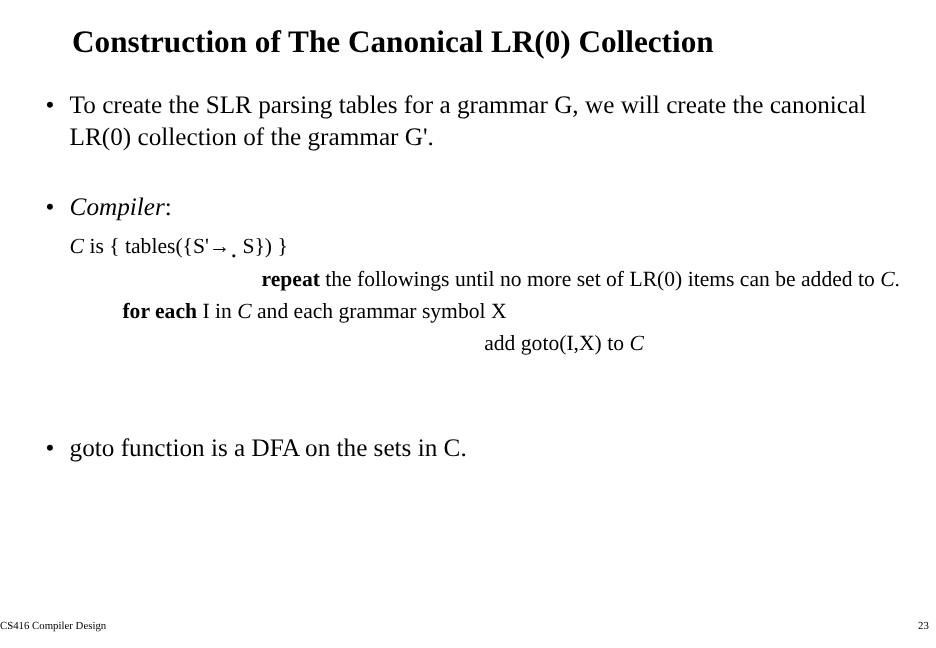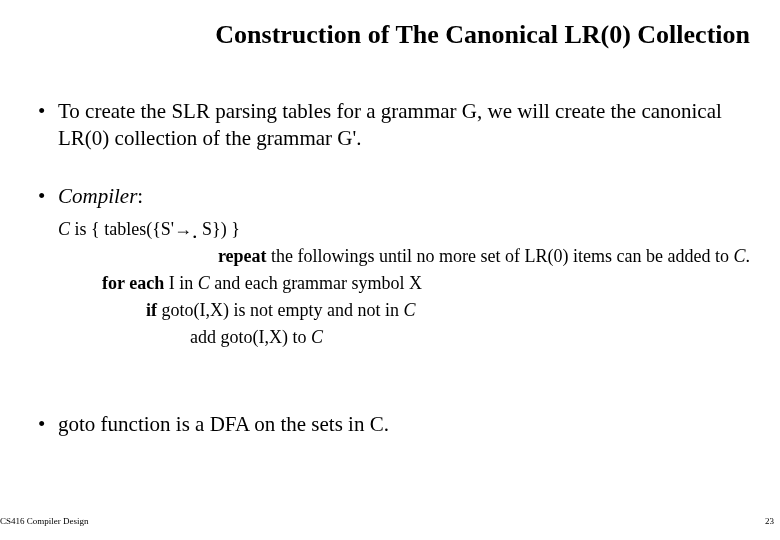--- a/index.html
+++ b/index.html
@@ -12,22 +12,22 @@
       height: 540px;
       background: white;
       font-family: 'Times New Roman', Times, serif;
       color: black;
       position: relative;
       padding: 20px 30px 0 30px;
     }
     .title {
       font-size: 26px;
       font-weight: bold;
-      text-align: right;
-      margin-bottom: 48px;
+      text-align: left;
+      margin-bottom: 24px;
       margin-left: 30px;
     }
     .bullet-section {
       margin-bottom: 30px;
     }
     .bullet-row {
       display: flex;
       align-items: flex-start;
       font-size: 21px;
       line-height: 1.3;
@@ -57,20 +57,21 @@
       text-align: right;
     }
     .algo-line-3 {
       margin-left: 44px;
     }
     .algo-line-4 {
       margin-left: 88px;
     }
     .algo-line-5 {
       margin-left: 132px;
+      text-align: center;
     }
     .italic-inline {
       font-style: italic;
     }
     .bold-inline {
       font-weight: bold;
     }
     .arrow {
       font-family: Arial, sans-serif;
     }
@@ -119,23 +120,20 @@
   <div class="algo-body">
     <div class="algo-line-1">
       <span class="italic-inline">C</span><span> is { tables({S'</span><span class="arrow">→</span><span class="dot">.</span><span> S}) }</span>
     </div>
     <div class="algo-line-2">
       <span class="bold-inline">repeat</span><span> the followings until no more set of LR(0) items can be added to </span><span class="italic-inline">C</span><span>.</span>
     </div>
     <div class="algo-line-3">
       <span class="bold-inline">for each</span><span> I in </span><span class="italic-inline">C</span><span> and each grammar symbol X</span>
     </div>
-    <div class="algo-line-4">
-      <span class="bold-inline">if</span><span> goto(I,X) is not empty and not in </span><span class="italic-inline">C</span>
-    </div>
     <div class="algo-line-5">
       <span>add goto(I,X) to </span><span class="italic-inline">C</span>
     </div>
   </div>
 </div>
 
 <div class="section-spacer"></div>
 
 <div class="bullet-section">
   <div class="bullet-row">

